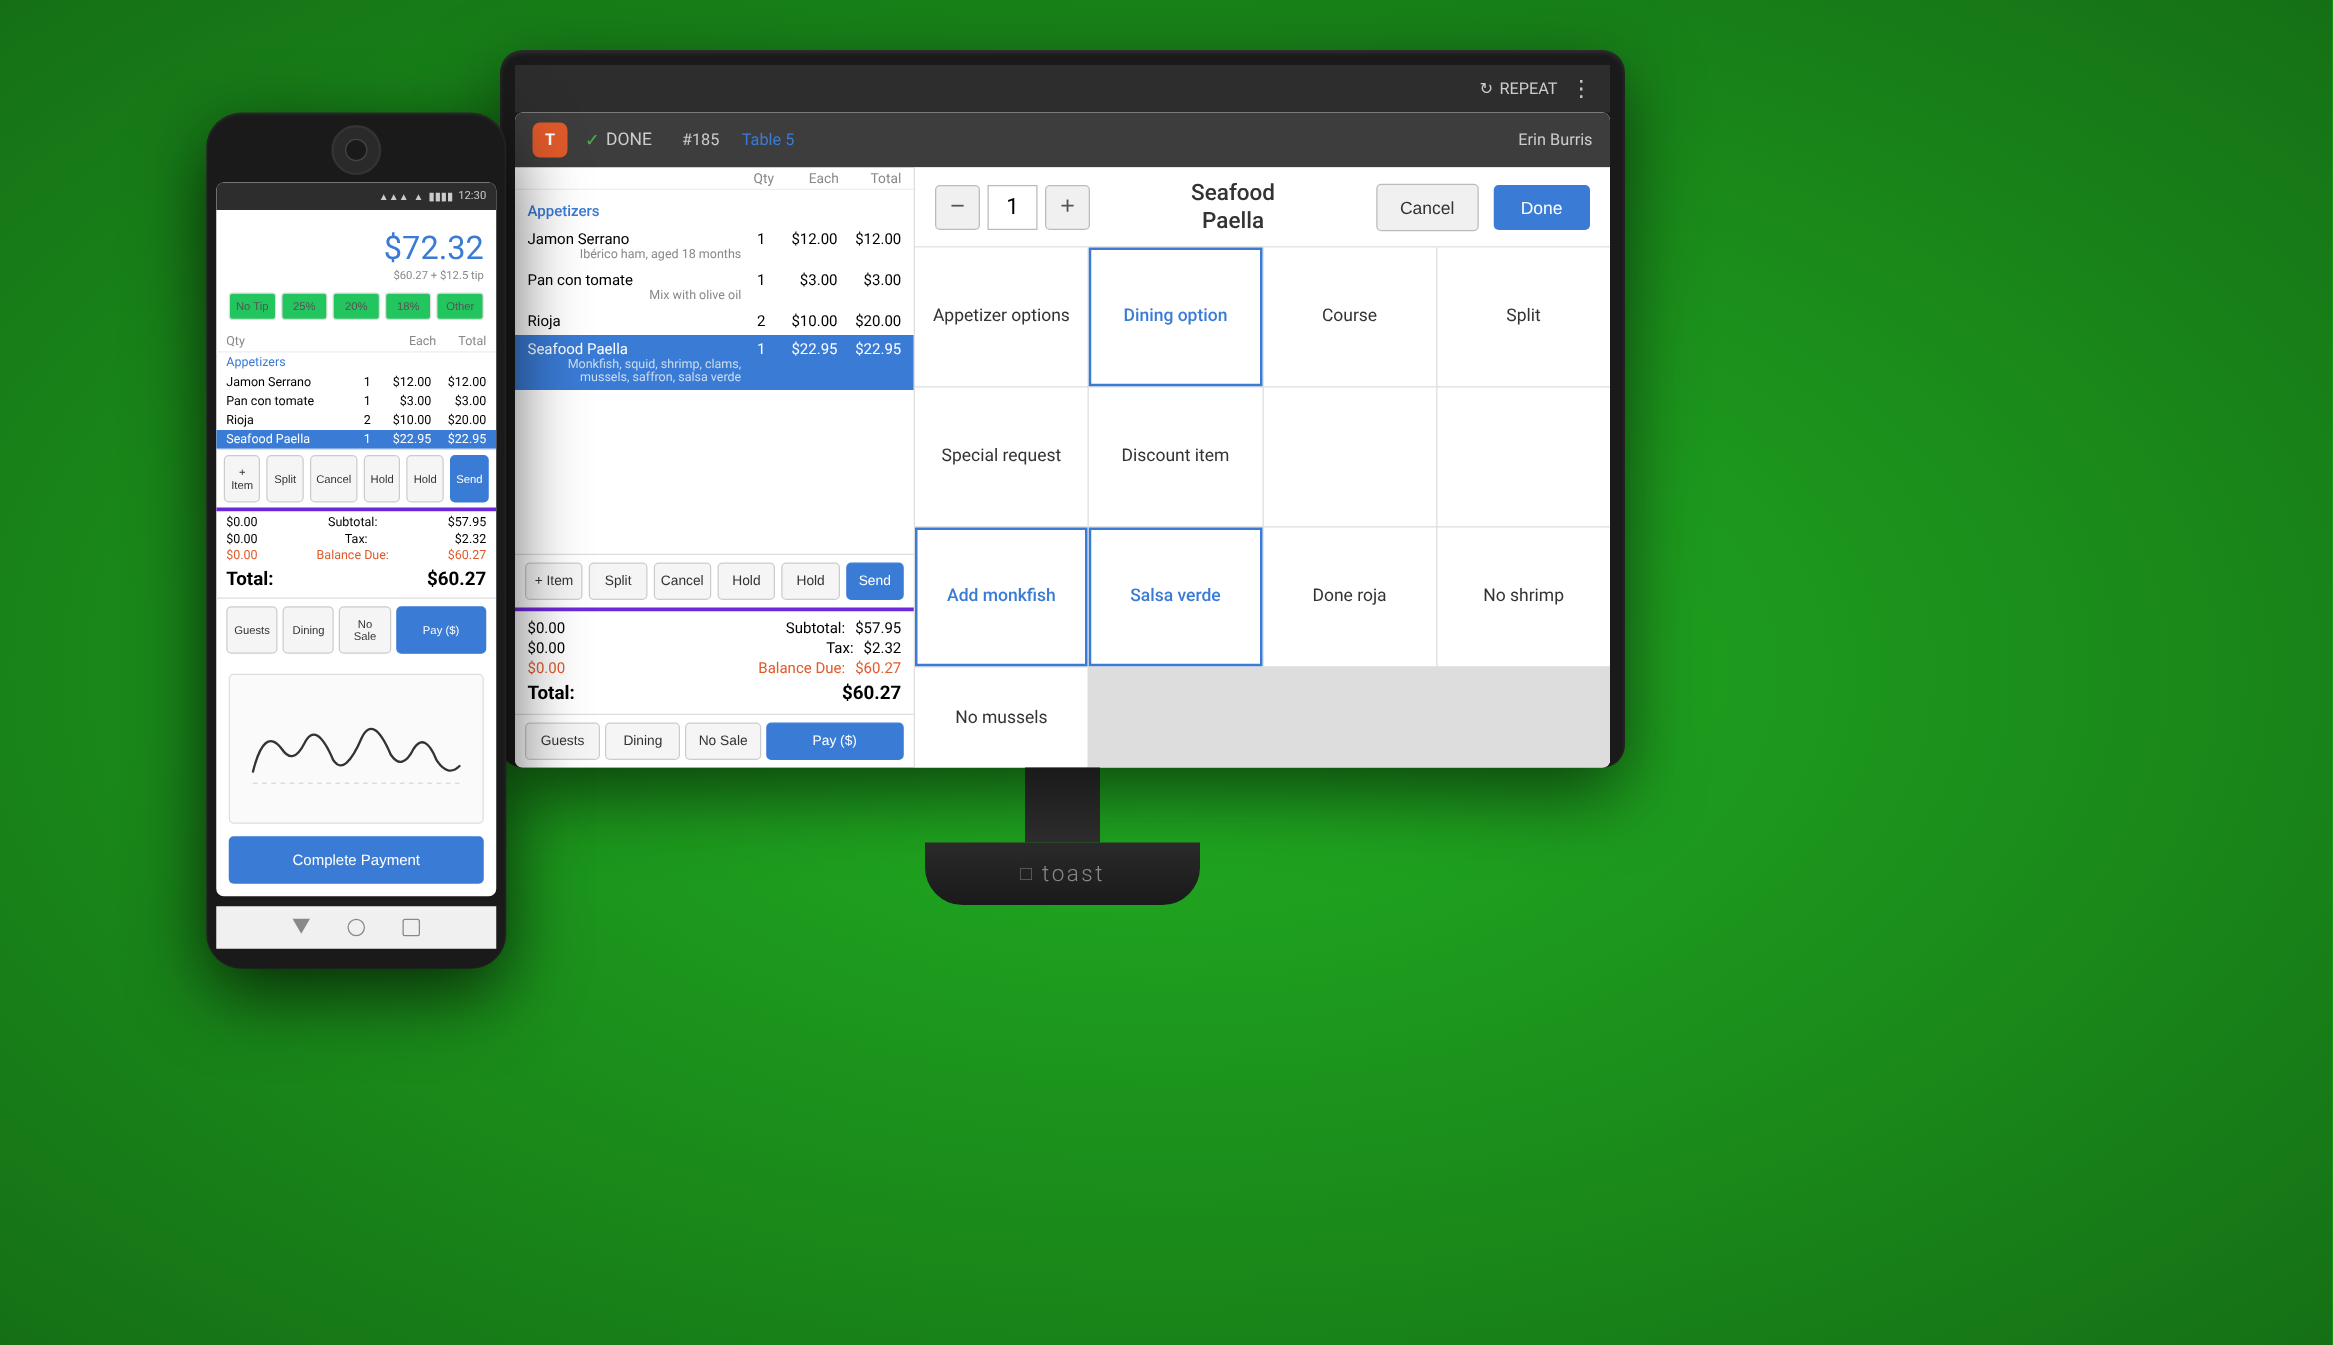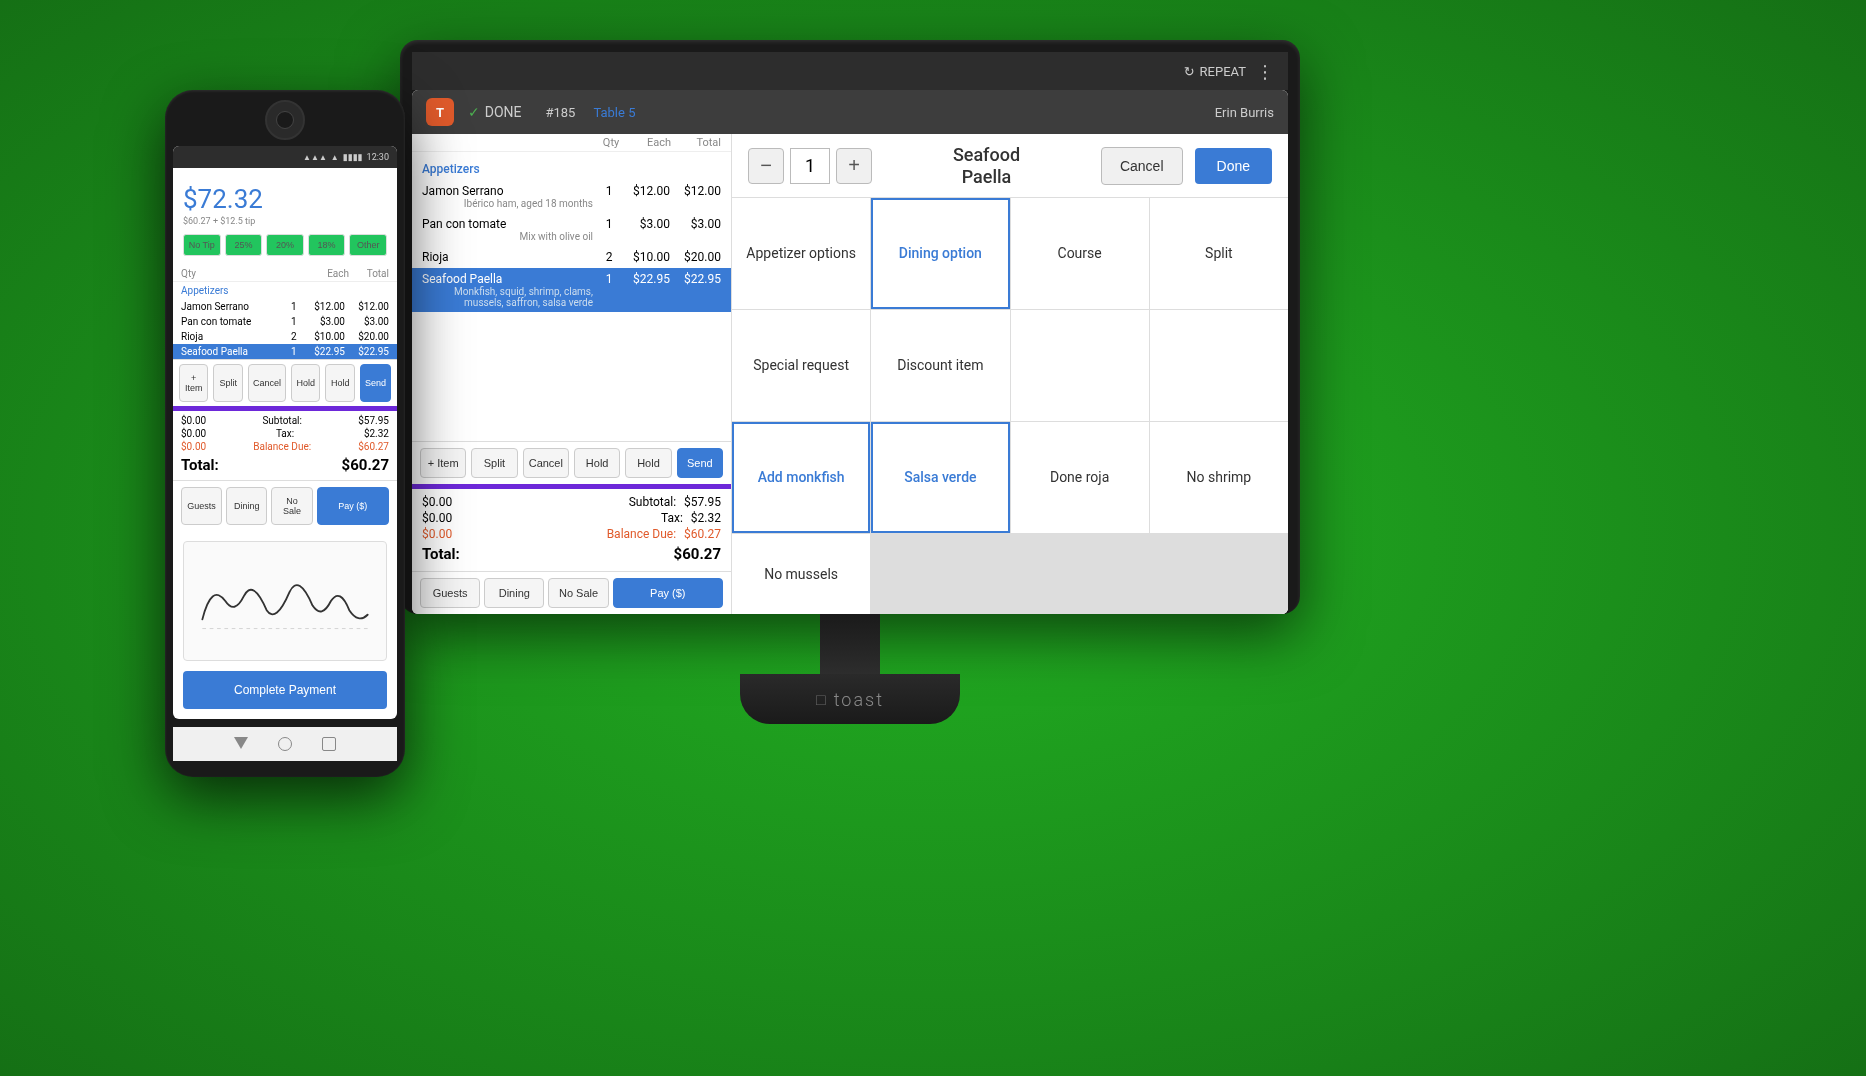--- a/index.html
+++ b/index.html
@@ -164,21 +164,21 @@
     }
     .action-btn.primary {
       background: #3a7bd5;
       color: white;
       border-color: #3a7bd5;
     }
 
     .order-totals {
       padding: 6px 10px;
       font-size: 12px;
-      border-top: 5px solid #6d28d9;
+      border-top: 3px solid #6d28d9;
     }
     .totals-row {
       display: flex;
       justify-content: space-between;
       margin-bottom: 2px;
     }
     .totals-row.total-bold {
       font-weight: bold;
       font-size: 15px;
       margin-top: 4px;
@@ -360,21 +360,21 @@
       display: flex;
       align-items: center;
       justify-content: flex-end;
       padding: 0 8px;
       gap: 4px;
       font-size: 9px;
       color: #ccc;
     }
 
     .phone-amount {
-      text-align: left;
+      text-align: right;
       padding: 16px 10px 8px;
     }
     .phone-amount-value {
       color: #3a7bd5;
       font-size: 26px;
       font-weight: 400;
     }
     .phone-amount-detail {
       color: #888;
       font-size: 9px;

